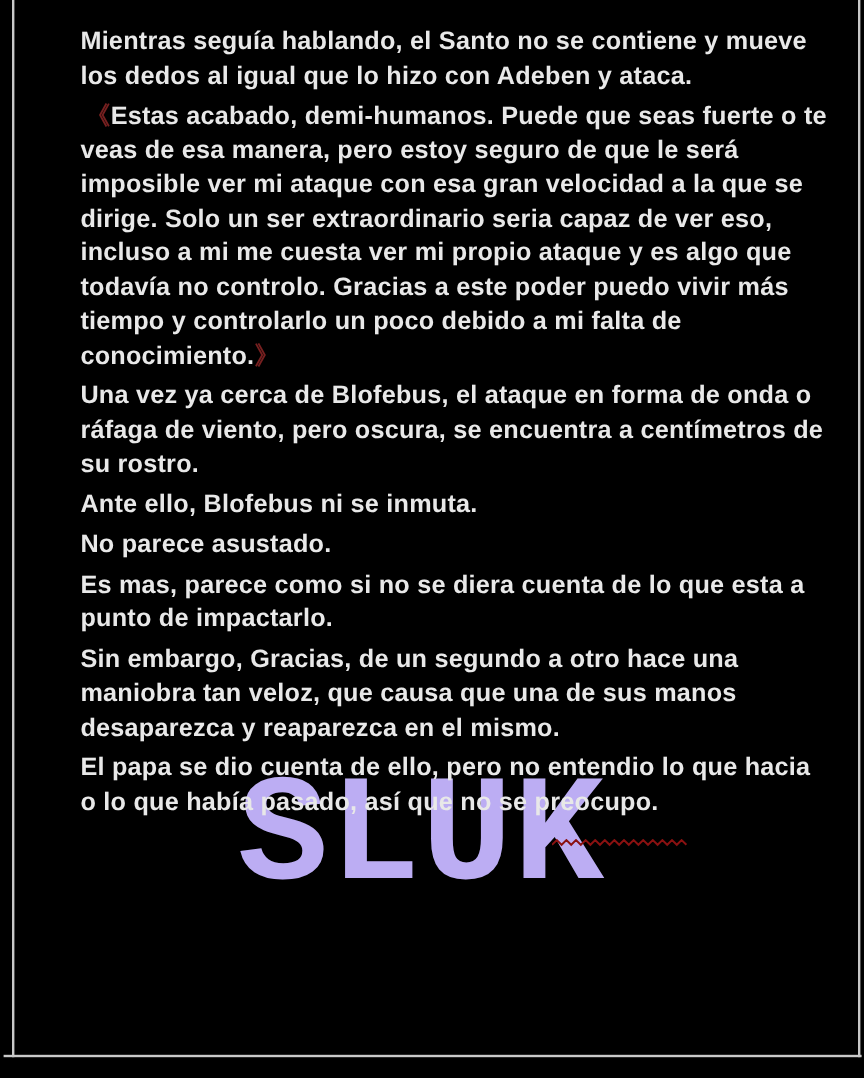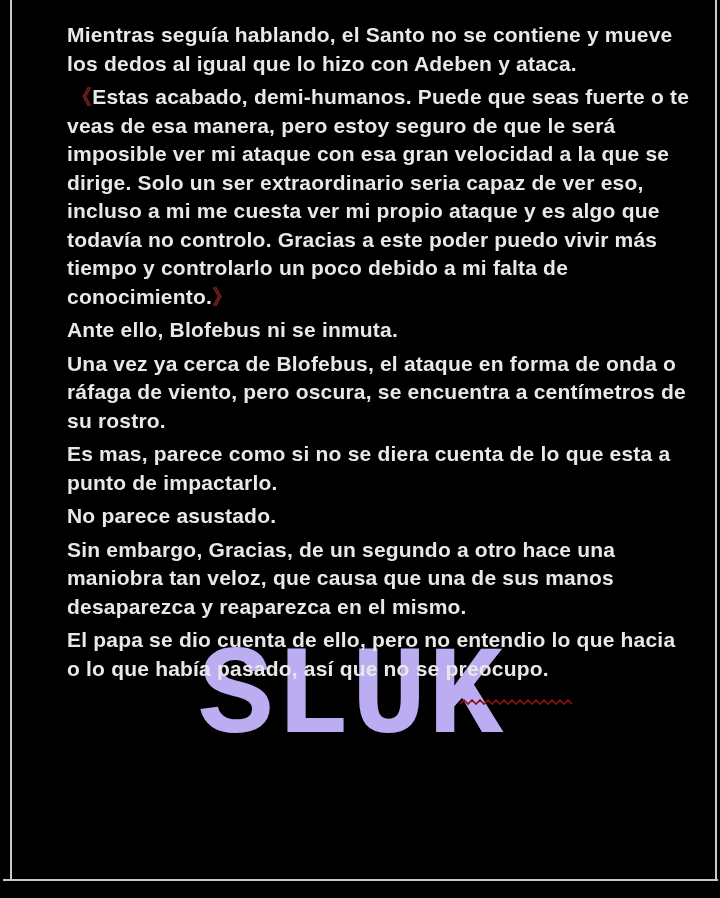--- a/index.html
+++ b/index.html
@@ -68,24 +68,24 @@
 </head>
 <body>
 
 <div class="page">
 
   <div class="watermark">SLUK</div>
 
   <div class="content">
     <p>Mientras seguía hablando, el Santo no se contiene y mueve los dedos al igual que lo hizo con Adeben y ataca.</p>
     <p class="quote-para"><span class="quote-mark">《</span><span>Estas acabado, demi-humanos. Puede que seas fuerte o te veas de esa manera, pero estoy seguro de que le será imposible ver mi ataque con esa gran velocidad a la que se dirige. Solo un ser extraordinario seria capaz de ver eso, incluso a mi me cuesta ver mi propio ataque y es algo que todavía no controlo. Gracias a este poder puedo vivir más tiempo y controlarlo un poco debido a mi falta de conocimiento.</span><span class="quote-mark">》</span></p>
+    <p>Una vez ya cerca de Blofebus, el ataque en forma de onda o ráfaga de viento, pero oscura, se encuentra a centímetros de su rostro.</p>
     <p>Ante ello, Blofebus ni se inmuta.</p>
-    <p>Una vez ya cerca de Blofebus, el ataque en forma de onda o ráfaga de viento, pero oscura, se encuentra a centímetros de su rostro.</p>
+    <p>No parece asustado.</p>
     <p>Es mas, parece como si no se diera cuenta de lo que esta a punto de impactarlo.</p>
-    <p>No parece asustado.</p>
     <p>Sin embargo, Gracias, de un segundo a otro hace una maniobra tan veloz, que causa que una de sus manos desaparezca y reaparezca en el mismo.</p>
     <p>El papa se dio cuenta de ello, pero no entendio lo que hacia o lo que había pasado, así que no se preocupo.</p>
   </div>
 
   <svg class="squiggle" width="114" height="7" viewBox="0 0 114 7">
     <path d="M0 5 L4 1 L8 5 L12 1 L16 5 L20 1 L24 5 L28 1 L32 5 L36 1 L40 5 L44 1 L48 5 L52 1 L56 5 L60 1 L64 5 L68 1 L72 5 L76 1 L80 5 L84 1 L88 5 L92 1 L96 5 L100 1 L104 5 L108 1 L112 5" fill="none" stroke="#8a1111" stroke-width="1.6"></path>
   </svg>
 
   <div class="frame-line frame-left"></div>
   <div class="frame-line frame-right"></div>

